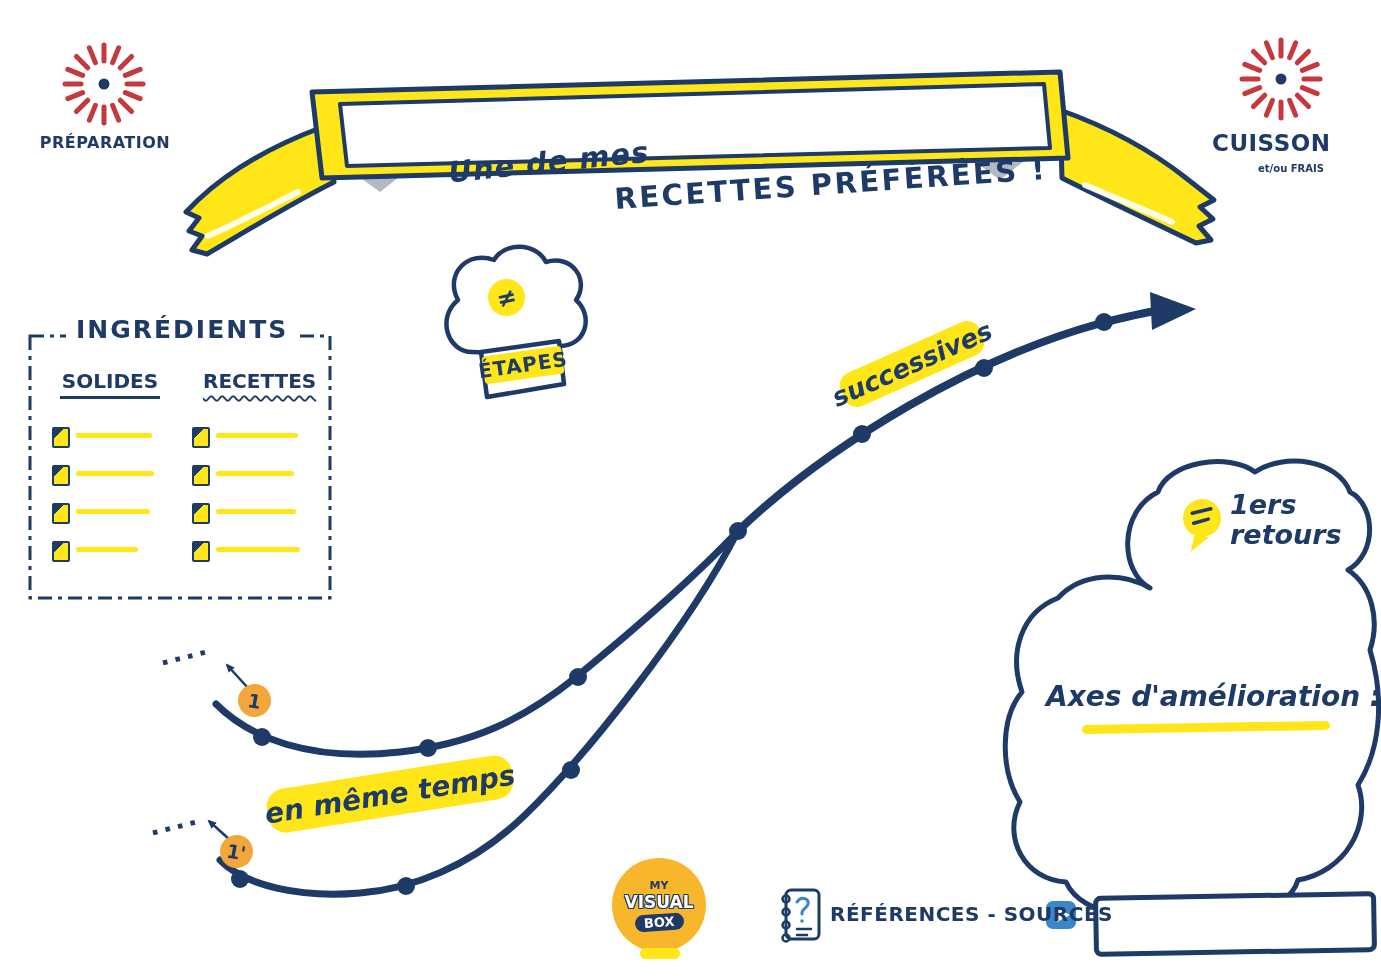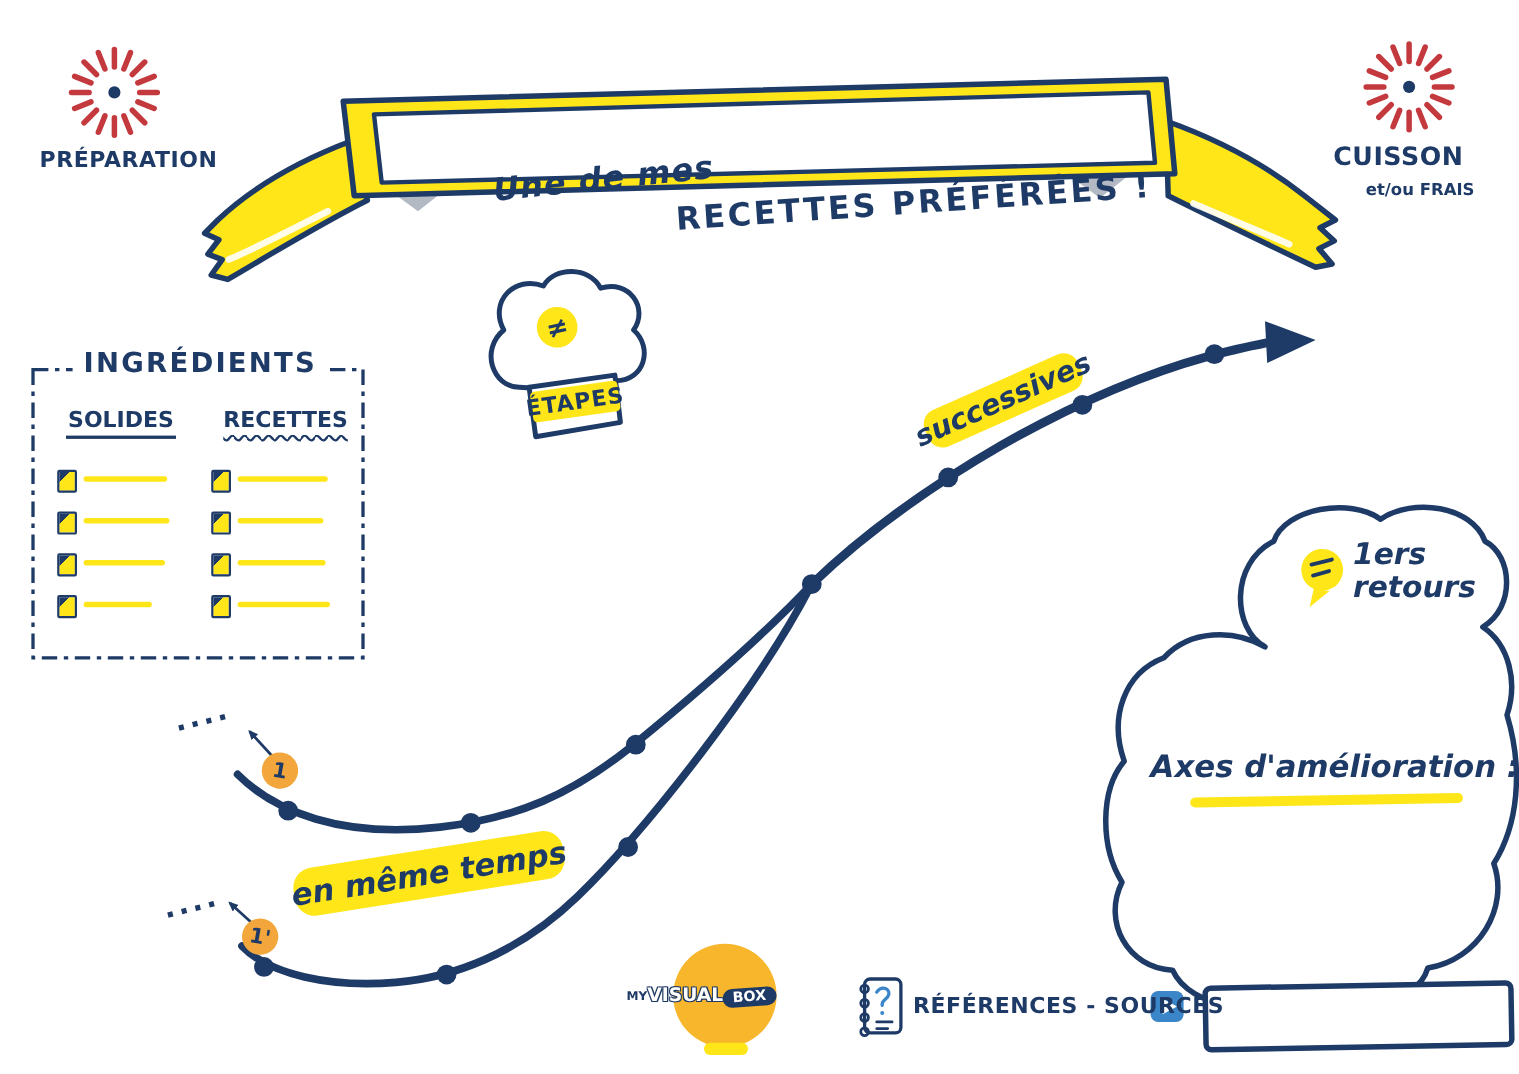--- a/index.html
+++ b/index.html
@@ -123,23 +123,23 @@
     </g>
 
     <g>
       <rect x="1046" y="901" width="30" height="28" rx="7" fill="#3A86C8"></rect>
       <polygon points="1057,908 1070,915 1057,922" fill="#fff"></polygon>
     </g>
 
     <rect x="1096" y="896" width="278" height="56" rx="5" fill="#fff" stroke="#1E3A66" stroke-width="5" transform="rotate(-1 1235 924)"></rect>
   </svg>
 
-  <div class="t" style="left:36px;top:133px;width:138px;text-align:center;font-size:20px;font-weight:600;letter-spacing:.5px;">PRÉPARATION</div>
+  <div class="t" style="left:36px;top:133px;width:138px;text-align:center;font-size:16px;font-weight:600;letter-spacing:.5px;">PRÉPARATION</div>
   <div class="t" style="left:1212px;top:130px;width:140px;font-size:23px;font-weight:700;letter-spacing:.5px;">CUISSON</div>
-  <div class="t" style="left:1230px;top:163px;width:122px;text-align:center;font-size:15px;font-weight:600;">et/ou FRAIS</div>
+  <div class="t" style="left:1230px;top:163px;width:122px;text-align:center;font-size:10px;font-weight:600;">et/ou FRAIS</div>
 
   <div class="t italic" style="left:448px;top:146px;width:185px;font-size:29px;font-weight:600;letter-spacing:1px;transform:rotate(-6deg);">Une de mes</div>
   <div class="t" style="left:614px;top:167px;font-size:29px;font-weight:700;letter-spacing:2.5px;transform:rotate(-4deg);">RECETTES PRÉFÉRÉES !</div>
 
   <div class="t" style="left:66px;top:315px;font-size:25px;font-weight:700;letter-spacing:2px;background:#fff;padding:0 10px;">INGRÉDIENTS</div>
   <div class="t" style="left:60px;top:369px;width:100px;text-align:center;font-size:20px;font-weight:700;border-bottom:3px solid #1E3A66;padding-bottom:3px;">SOLIDES</div>
   <div class="t" style="left:203px;top:369px;width:108px;text-align:center;font-size:20px;font-weight:700;text-decoration:underline wavy;text-decoration-thickness:2px;text-underline-offset:7px;">RECETTES</div>
 
   <span class="pgicon" style="left:52px;top:427px;"></span>
   <span class="pgicon" style="left:52px;top:465px;"></span>
@@ -169,21 +169,21 @@
   <div class="badge" style="left:220px;top:835px;transform:rotate(10deg);">1'</div>
 
   <div class="t" style="left:158px;top:636px;font-size:26px;font-weight:700;letter-spacing:3px;transform:rotate(-14deg);">....</div>
   <div class="t" style="left:148px;top:806px;font-size:26px;font-weight:700;letter-spacing:3px;transform:rotate(-14deg);">....</div>
 
   <div class="t italic" style="left:1230px;top:489px;font-size:27px;font-weight:600;">1ers</div>
   <div class="t italic" style="left:1230px;top:519px;font-size:27px;font-weight:600;">retours</div>
   <div class="t italic" style="left:1046px;top:680px;width:300px;text-align:center;font-size:28px;font-weight:600;">Axes d'amélioration :</div>
   <div style="position:absolute;left:1082px;top:723px;width:248px;height:9px;background:#FFE619;border-radius:5px;transform:rotate(-1deg);"></div>
 
-  <div style="position:absolute;left:612px;top:858px;width:94px;height:94px;border-radius:50%;background:#F8B62D;display:flex;flex-direction:row;align-items:center;justify-content:flex-end;">
+  <div style="position:absolute;left:612px;top:858px;width:94px;height:94px;border-radius:50%;background:#F8B62D;display:flex;flex-direction:column;align-items:center;justify-content:center;">
     <span style="font-size:11px;font-weight:700;color:#1E3A66;">MY</span>
     <span style="font-size:17px;font-weight:800;color:#fff;text-shadow:-1px -1px 0 #1E3A66,1px -1px 0 #1E3A66,-1px 1px 0 #1E3A66,1px 1px 0 #1E3A66;">VISUAL</span>
     <span style="font-size:13px;font-weight:800;color:#fff;background:#1E3A66;padding:1px 9px;border-radius:9px;margin-top:2px;transform:rotate(-4deg);">BOX</span>
   </div>
   <div style="position:absolute;left:640px;top:948px;width:40px;height:11px;background:#FFE619;border-radius:6px;"></div>
 
   <div class="t" style="left:830px;top:902px;font-size:20px;font-weight:700;letter-spacing:.5px;">RÉFÉRENCES - SOURCES</div>
 
 </div>
 

